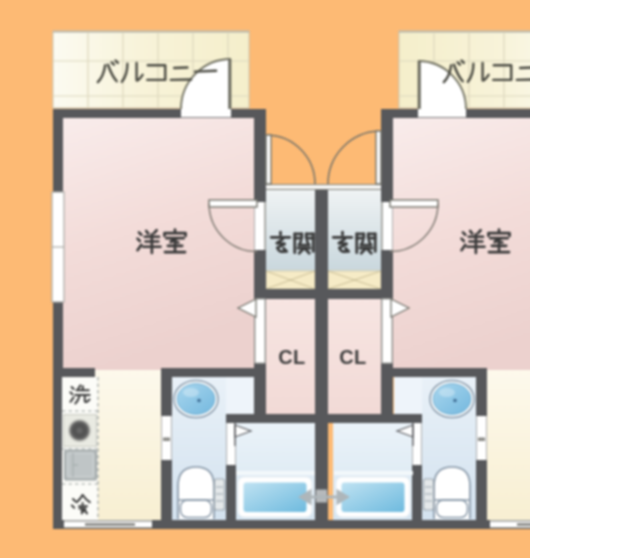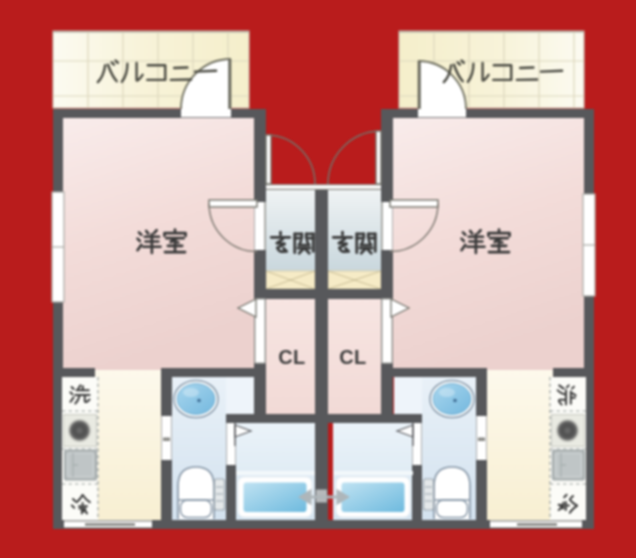--- a/index.html
+++ b/index.html
@@ -1,15 +1,15 @@
 <!DOCTYPE html>
 <html><head><meta charset="utf-8">
 <style>
 html,body{margin:0;padding:0;background:#ffffff;}
-#plan{position:relative;width:636px;height:558px;background:#b91c1c;overflow:hidden;}
+#plan{position:relative;width:530px;height:558px;background:#fdba74;overflow:hidden;}
 #plan svg{position:absolute;left:0;top:0;filter:blur(0.85px);}
 </style></head>
 <body>
 <div id="plan">
     <svg width="640" height="558" viewBox="0 0 640 558">
 <defs>
  <linearGradient id="balcL" x1="0" y1="0" x2="1" y2="0">
   <stop offset="0" stop-color="#fcfbf1"></stop>
           <stop offset="0.45" stop-color="#f8f3d9"></stop>
           <stop offset="1" stop-color="#f5efcb"></stop>

